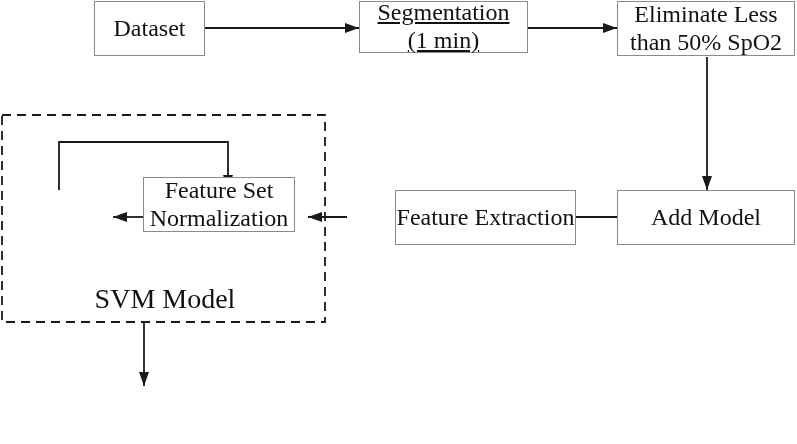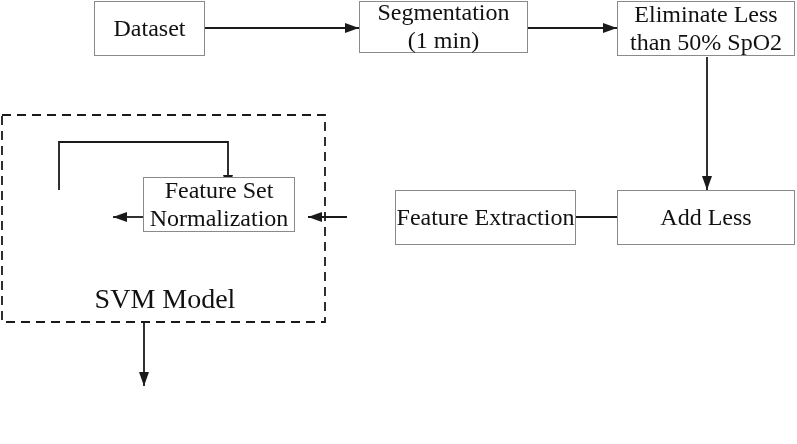--- a/index.html
+++ b/index.html
@@ -48,21 +48,21 @@
     box-sizing: border-box;
   }
   .group-label {
     position: absolute;
     z-index: 2;
     text-align: center;
     font-size: 28px;
     color: #111111;
   }
   [data-name="node-dataset"]              { left: 94px;  top: 1px;   width: 111px; height: 55px; font-size: 24px; }
-  [data-name="node-segmentation"]         { left: 359px; top: 1px;   width: 169px; height: 52px; }
+  [data-name="node-segmentation"]         { left: 359px; top: 1px;   width: 169px; height: 52px; text-decoration: underline; }
   [data-name="node-eliminate"]            { left: 617px; top: 1px;   width: 178px; height: 55px; }
   [data-name="node-add-label"]            { left: 617px; top: 190px; width: 178px; height: 55px; }
   [data-name="node-feature-extraction"]   { left: 347px; top: 190px; width: 181px; height: 55px; margin-left: 48px; }
   [data-name="node-feature-set-normalization"] { left: 143px; top: 177px; width: 152px; height: 55px; }
   [data-name="node-classifier"]           { left: 3px;   top: 190px; width: 110px; height: 55px; }
   [data-name="node-result"]               { left: 55px;  top: 386px; width: 180px; height: 54px; }
   [data-name="svm-model-label"]           { left: 30px;  top: 283px; width: 270px; }
 </style>
 </head>
 <body>
@@ -89,21 +89,21 @@
   </svg>
 
   <div class="node" data-name="node-dataset">Dataset</div>
 
   <div class="node" data-name="node-segmentation">Segmentation
 (1 min)</div>
 
   <div class="node" data-name="node-eliminate">Eliminate Less
 than 50% SpO2</div>
 
-  <div class="node" data-name="node-add-label">Add Less</div>
+  <div class="node" data-name="node-add-label">Add Model</div>
 
   <div class="node" data-name="node-feature-extraction">Feature Extraction</div>
 
   <div class="node" data-name="node-feature-set-normalization">Feature Set
 Normalization</div>
 
 
   <div class="group-label" data-name="svm-model-label">SVM Model</div>
 
 

